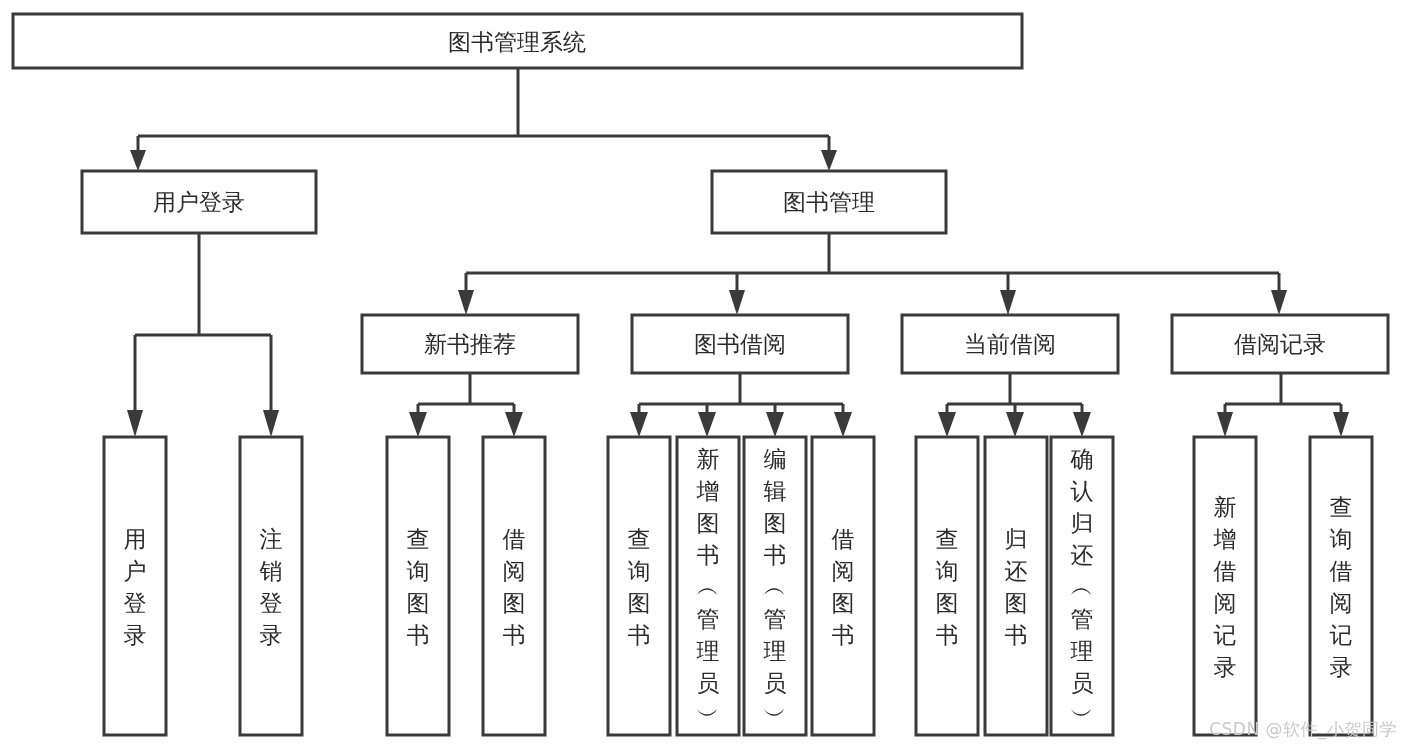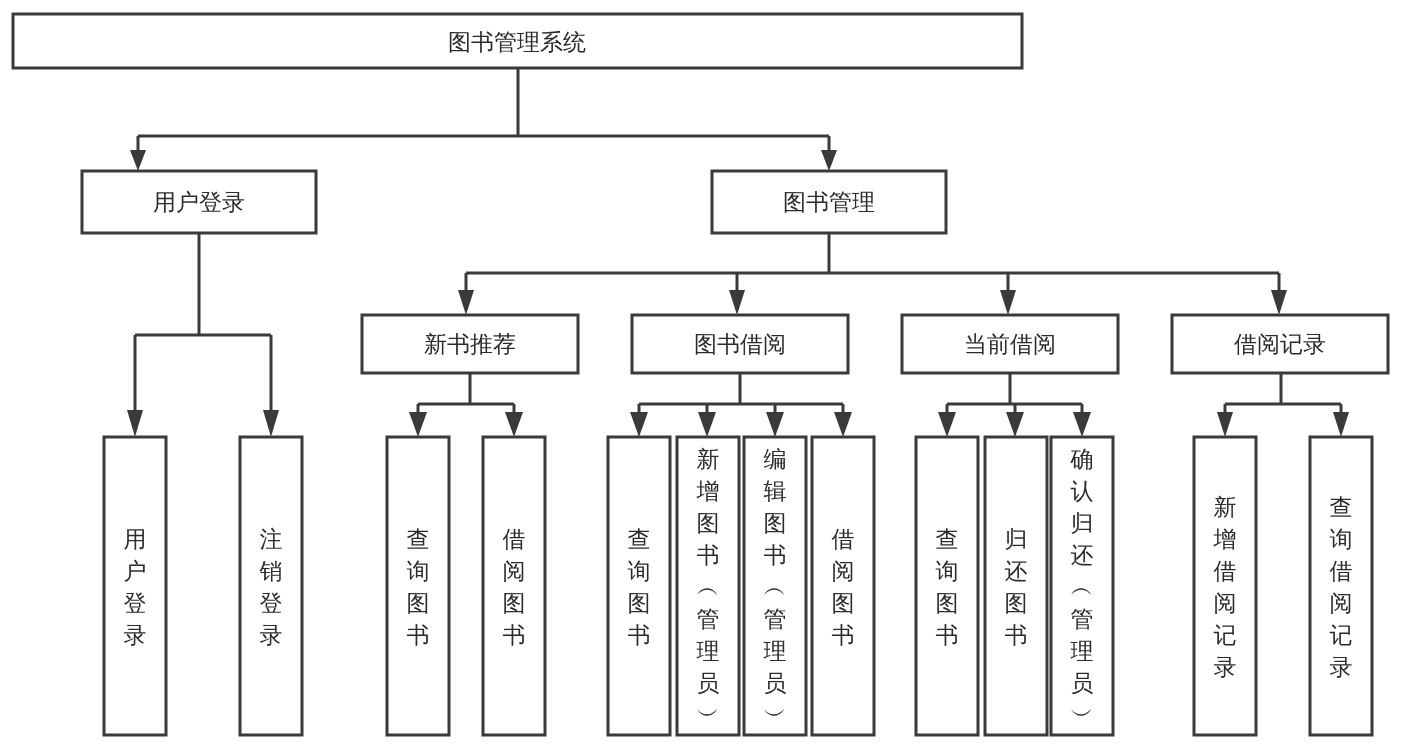--- a/index.html
+++ b/index.html
@@ -215,13 +215,14 @@
         <rect class="node-box" x="1194" y="437" width="62" height="298"></rect>
         <text class="node-label-v" x="1225" y="514.96"><tspan x="1225">新</tspan><tspan x="1225" dy="32">增</tspan><tspan x="1225" dy="32">借</tspan><tspan x="1225" dy="32">阅</tspan><tspan x="1225" dy="32">记</tspan><tspan x="1225" dy="32">录</tspan></text>
       </g>
       <g>
         <rect class="node-box" x="1310" y="437" width="62" height="298"></rect>
         <text class="node-label-v" x="1341" y="514.96"><tspan x="1341">查</tspan><tspan x="1341" dy="32">询</tspan><tspan x="1341" dy="32">借</tspan><tspan x="1341" dy="32">阅</tspan><tspan x="1341" dy="32">记</tspan><tspan x="1341" dy="32">录</tspan></text>
       </g>
     </g>
   </svg>
 
+  <div class="watermark">CSDN @软件_小贺同学</div>
 </div>
 
 </body></html>

